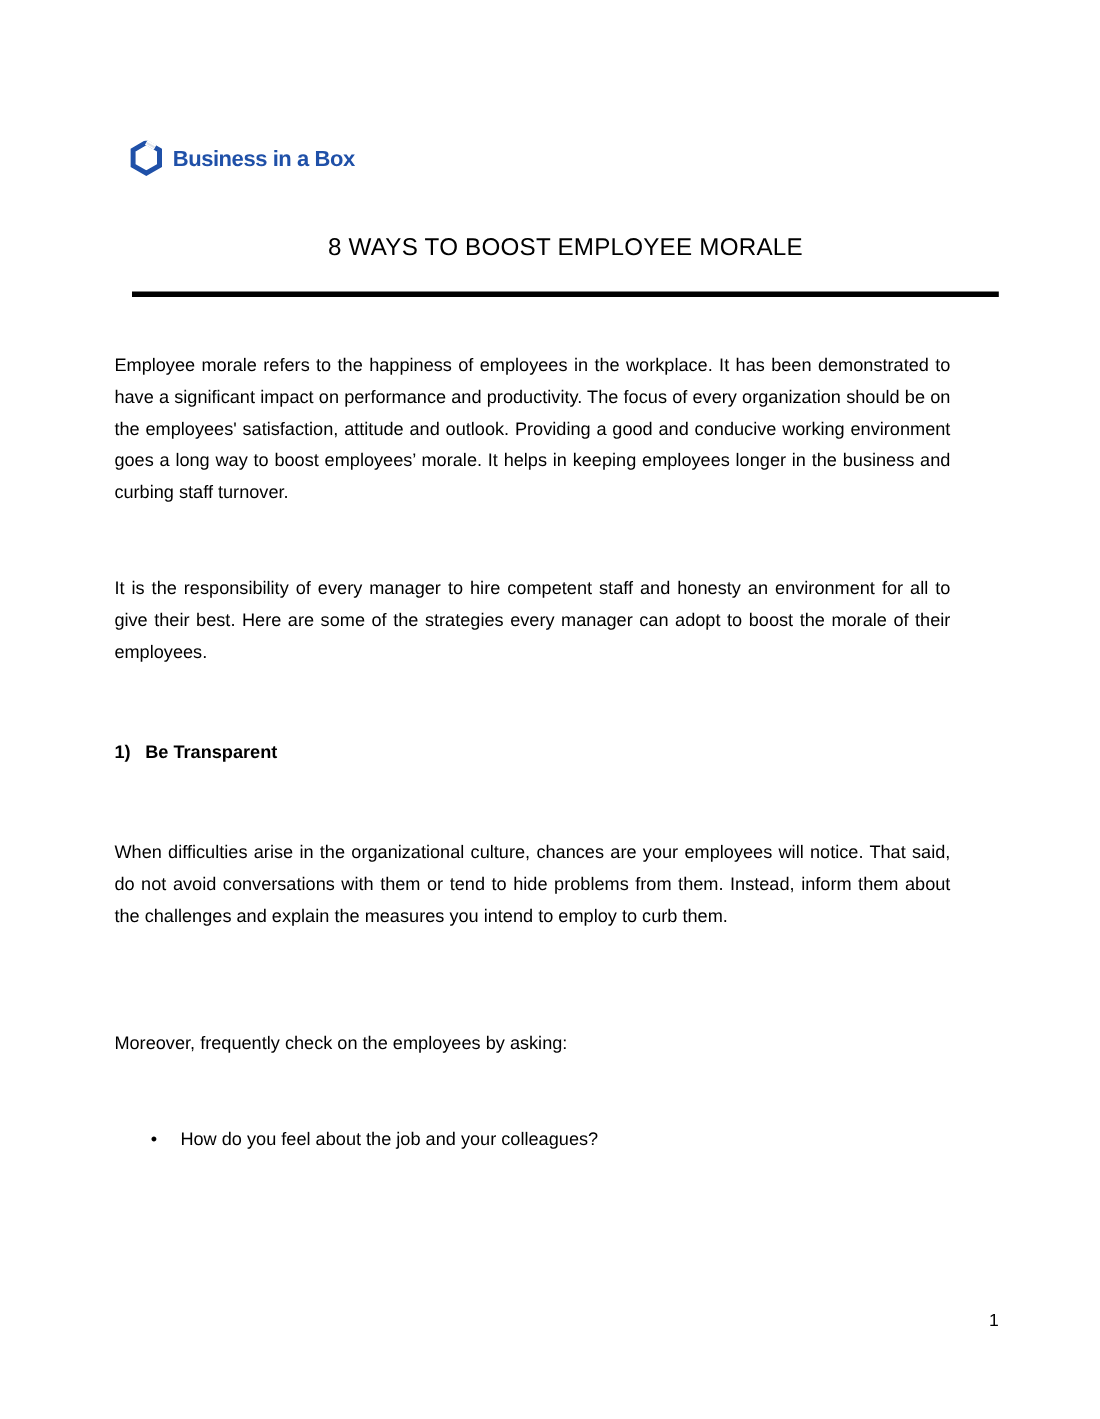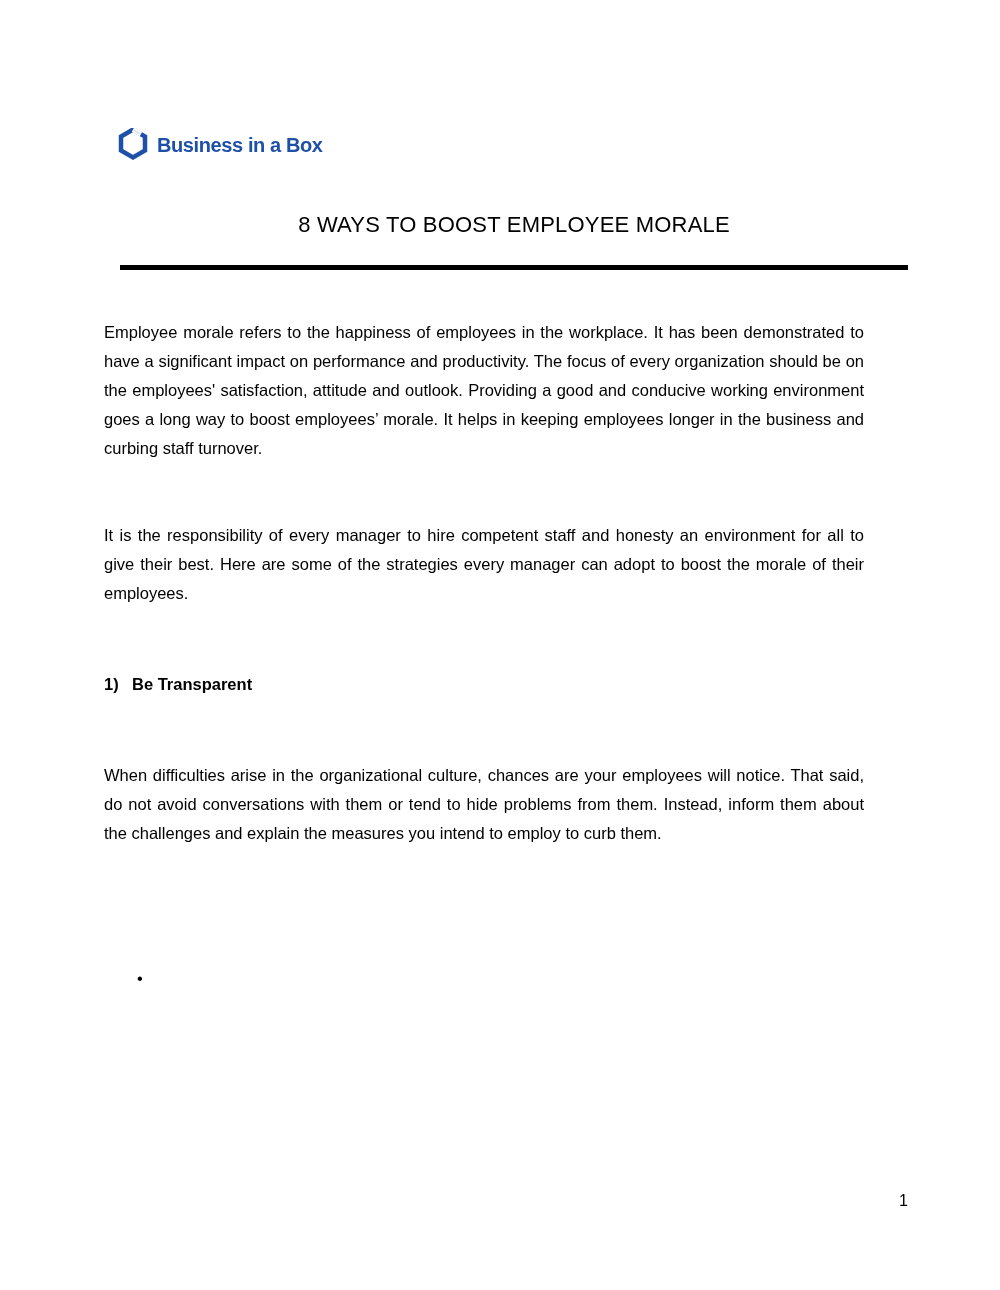--- a/index.html
+++ b/index.html
@@ -175,26 +175,28 @@
 
     <div class="spacer-xl"></div>
 
     <p class="para">When difficulties arise in the organizational culture, chances are your employees will notice. That said, do not avoid conversations with them or tend to hide problems from them. Instead, inform them about the challenges and explain the measures you intend to employ to curb them.</p>
 
     <div class="spacer-lg"></div>
 
 
     <div class="spacer-lg"></div>
 
+    <p class="para last-left">Moreover, frequently check on the employees by asking:</p>
 
     <div class="spacer-lg"></div>
 
     <ul class="bullet-list">
       <li class="bullet-item">
         <span class="dot">•</span>
+        <span>How do you feel about the job and your colleagues?</span>
       </li>
     </ul>
 
   </div>
 
   <div class="page-number">1</div>
 
 </div>
 
 </body></html>

